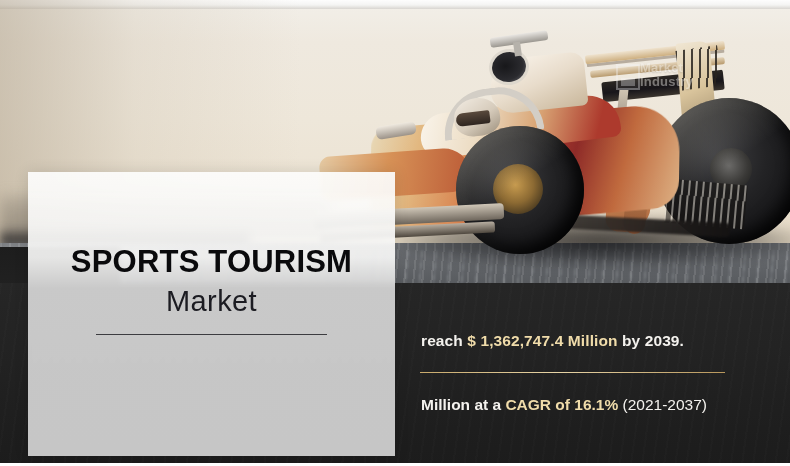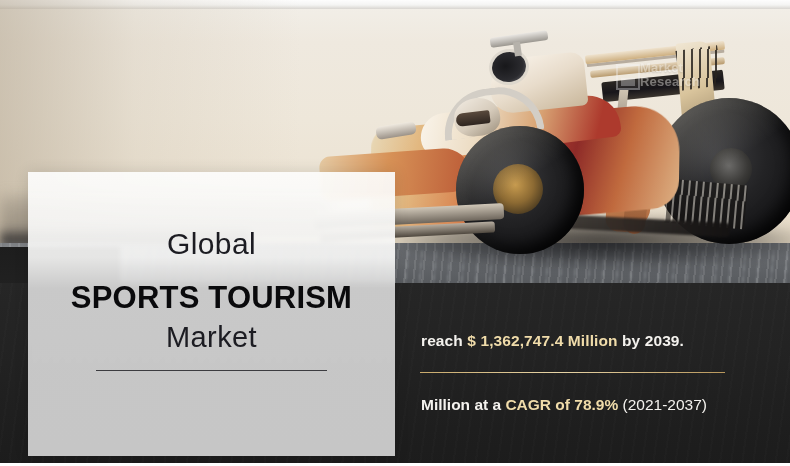--- a/index.html
+++ b/index.html
@@ -385,49 +385,48 @@
       <div class="rim"></div>
       <div class="tyre-sheen sheen-f"></div>
       <div class="front-wing"></div>
       <div class="front-wing2"></div>
     </div>
 
     <div class="watermark">
       <div class="wm-box"></div>
       <div class="wm-text">
         <div>Market</div>
-        <div>Research</div>
+        <div>Industry</div>
       </div>
     </div>
   </div>
 
   <div class="dark-left-a"></div>
   <div class="dark-band"></div>
 
   <div class="panel">
     <div class="panel-inner">
-      <div class="t-global">Global</div>
       <div class="t-main">SPORTS TOURISM</div>
       <div class="t-market">Market</div>
       <div class="panel-rule"></div>
     </div>
   </div>
 
   <div class="right">
     <div class="r-line">
       <br>
       <span>reach</span>
       <span class="hl">$ 1,362,747.4 Million</span>
       <span>by 2039.</span>
     </div>
 
     <div class="r-rule"></div>
 
     <div class="r-cagr">
       <span>Million at a</span>
       <span class="hl">CAGR of</span>
-      <span class="hl">78.9%</span>
+      <span class="hl">16.1%</span>
       <span class="r-years">(2021-2037)</span>
     </div>
   </div>
 
   <div class="bottom-edge"></div>
 </div>
 
 </body></html>

